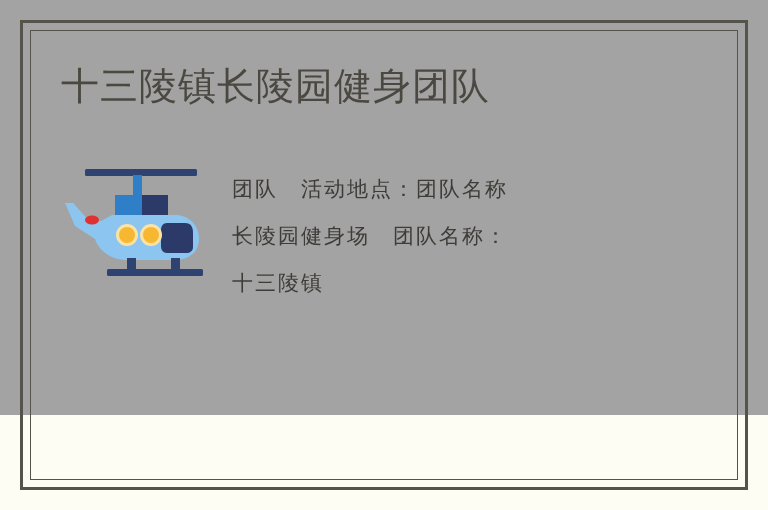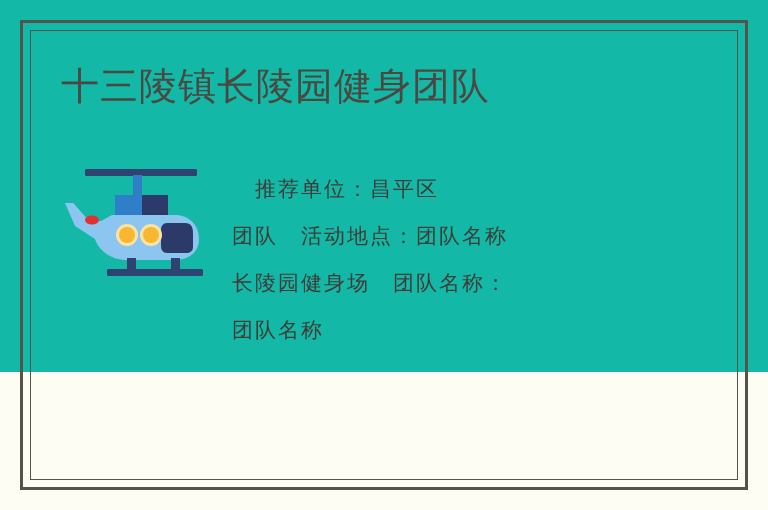--- a/index.html
+++ b/index.html
@@ -10,22 +10,22 @@
     width: 768px;
     height: 510px;
     background: #fdfdf4;
     font-family: "Liberation Sans", sans-serif;
     overflow: hidden;
   }
 
   #poster {
     position: relative;
     width: 768px;
-    height: 372px;
-    background: #14b8a6;
+    height: 415px;
+    background: #a3a3a3;
   }
 
   
   .frame-outer {
     position: absolute;
     left: 20px;
     top: 20px;
     width: 728px;
     height: 470px;
     border: 3px solid #54544a;
@@ -118,19 +118,18 @@
       <circle cx="96" cy="72" r="8" fill="#f7b731"></circle>
 
       <rect x="72" y="95" width="9" height="12" fill="#2e4372"></rect>
       <rect x="116" y="95" width="9" height="12" fill="#2e4372"></rect>
 
       <rect x="52" y="106" width="96" height="7" rx="1.5" fill="#2e4372"></rect>
     </svg>
   </div>
 
   <div class="body-text">
-    <div class="body-line">　推荐单位：昌平区</div>
     <div class="body-line">团队　活动地点：团队名称</div>
     <div class="body-line">长陵园健身场　团队名称：</div>
-    <div class="body-line">团队名称</div>
+    <div class="body-line">十三陵镇</div>
   </div>
 
 </div>
 
 </body></html>

